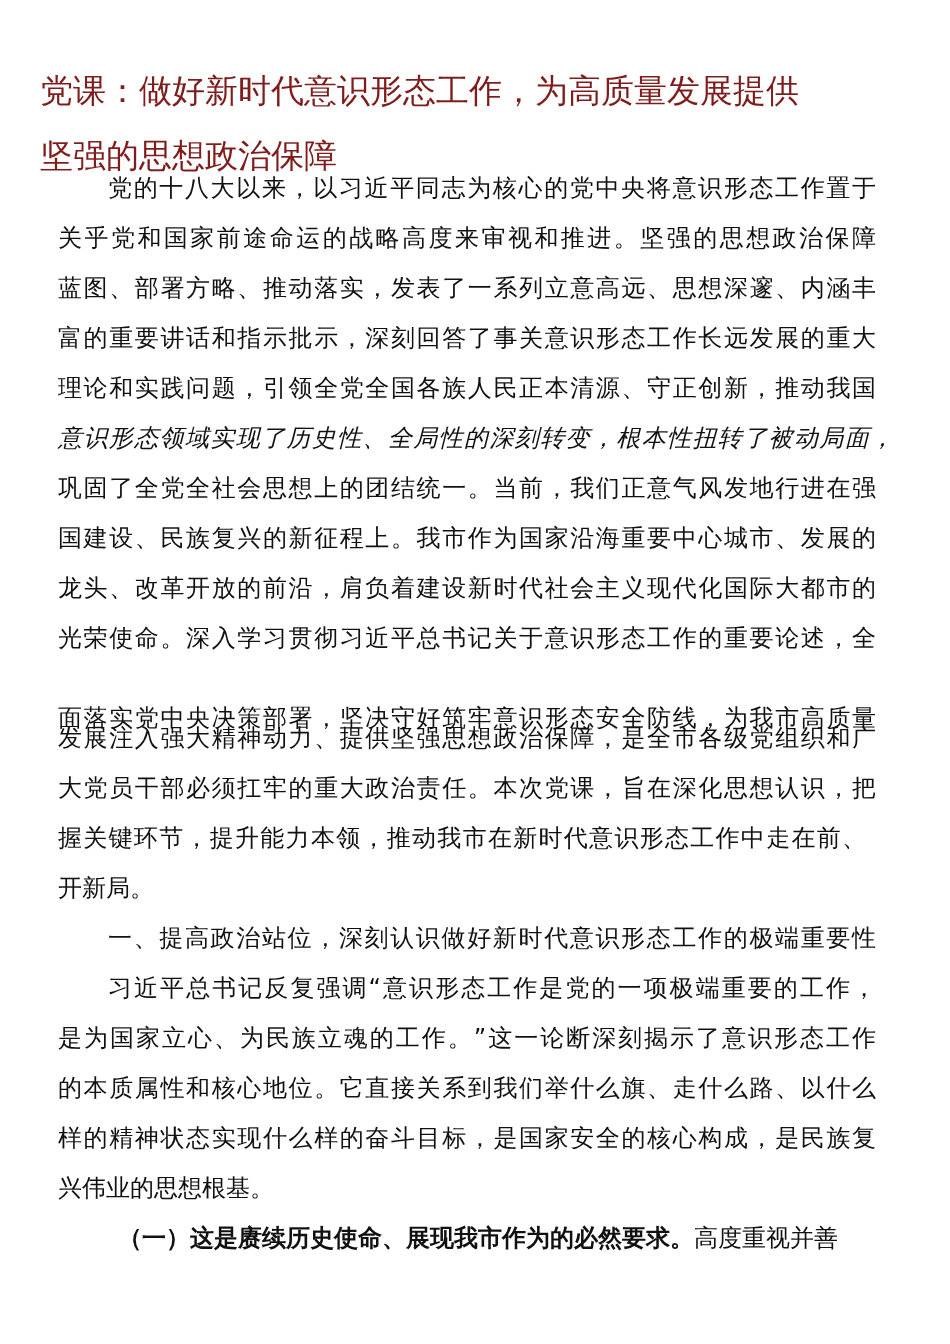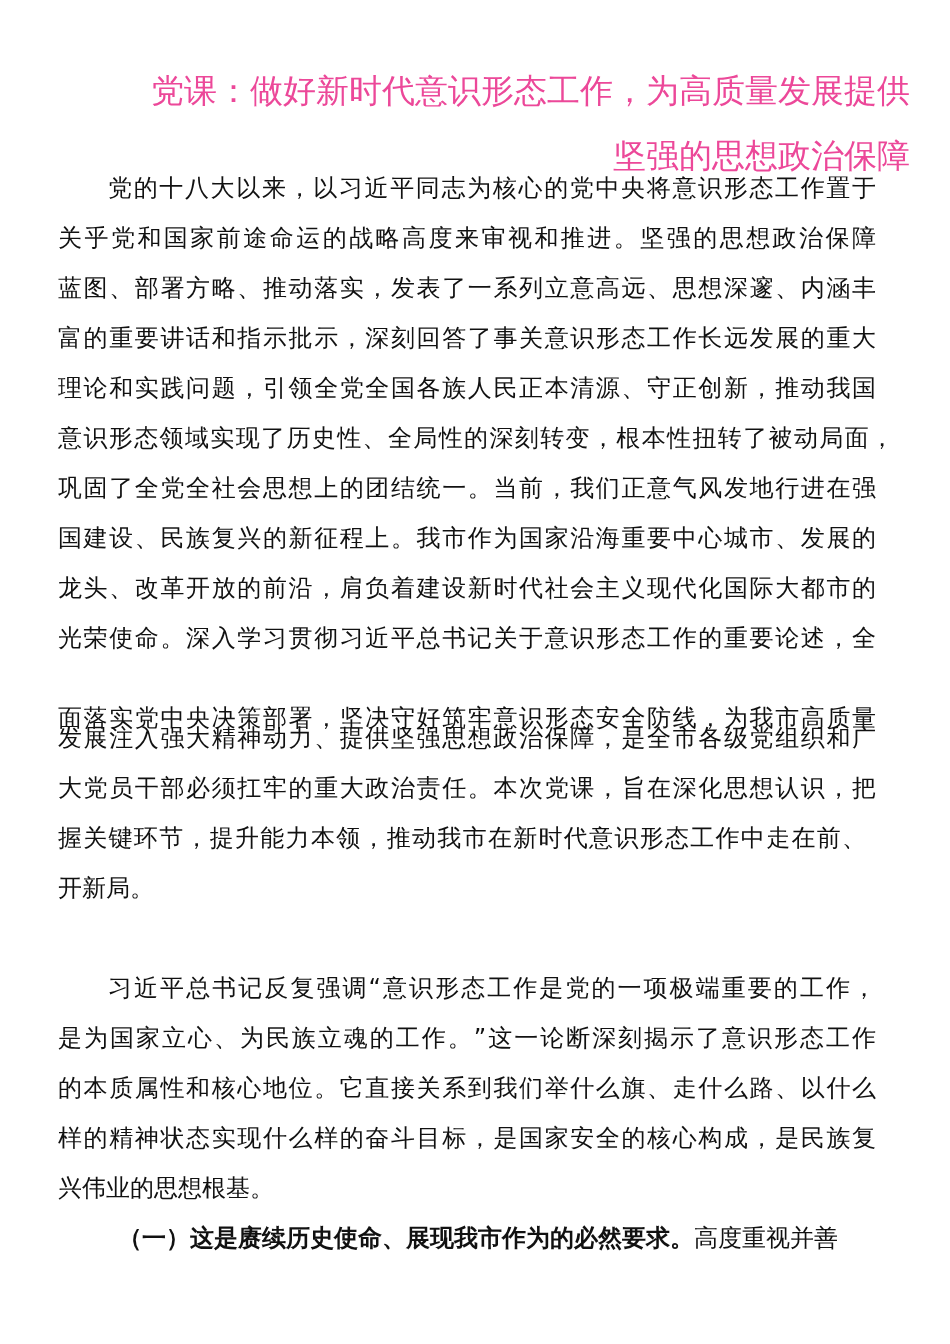--- a/index.html
+++ b/index.html
@@ -3,33 +3,33 @@
 <meta charset="utf-8">
 <style>
   html, body { margin: 0; padding: 0; background: #ffffff; }
   body {
     width: 950px; height: 1344px; overflow: hidden; position: relative;
     font-family: "DejaVu Sans", "Liberation Sans", sans-serif;
     color: #111111;
   }
   .page { position: absolute; left: 0; top: 0; width: 950px; height: 1344px; background: #fff; }
   .title {
-    position: absolute; left: 40px; width: 870px; text-align: right;
-    font-size: 33px; line-height: 46px; letter-spacing: 0px; color: #ec4899;
+    position: absolute; left: 40px; width: 870px; text-align: left;
+    font-size: 33px; line-height: 46px; letter-spacing: 0px; color: #7f1d1d;
   }
   .t1 { top: 68px; }
   .t2 { top: 133px; }
   .line {
     position: absolute; left: 58px; width: 818px;
     font-size: 24px; line-height: 34px; height: 34px; white-space: nowrap;
     text-align: justify; text-align-last: justify; color: #111;
   }
   .line.indent { left: 108px; width: 768px; }
   .line.last { text-align-last: left; }
-  .line.wide { width: 836px; }
+  .line.wide { width: 836px; font-style: italic; }
   .bold { font-weight: bold; }
 </style>
 </head>
 <body>
 
 <div class="page">
 
   <div class="title t1">党课：做好新时代意识形态工作，为高质量发展提供</div>
   <div class="title t2">坚强的思想政治保障</div>
 
@@ -44,20 +44,21 @@
     <div class="line" style="top:521px">国建设、民族复兴的新征程上。我市作为国家沿海重要中心城市、发展的</div>
     <div class="line" style="top:571px">龙头、改革开放的前沿，肩负着建设新时代社会主义现代化国际大都市的</div>
     <div class="line" style="top:621px">光荣使命。深入学习贯彻习近平总书记关于意识形态工作的重要论述，全</div>
     <div class="line" style="top:701px">面落实党中央决策部署，坚决守好筑牢意识形态安全防线，为我市高质量</div>
     <div class="line" style="top:721px">发展注入强大精神动力、提供坚强思想政治保障，是全市各级党组织和广</div>
     <div class="line" style="top:771px">大党员干部必须扛牢的重大政治责任。本次党课，旨在深化思想认识，把</div>
     <div class="line" style="top:821px; width:808px">握关键环节，提升能力本领，推动我市在新时代意识形态工作中走在前、</div>
     <div class="line last" style="top:871px">开新局。</div>
   </div>
 
+  <div class="line indent" style="top:921px">一、提高政治站位，深刻认识做好新时代意识形态工作的极端重要性</div>
 
   <div>
     <div class="line indent" style="top:971px">习近平总书记反复强调“意识形态工作是党的一项极端重要的工作，</div>
     <div class="line" style="top:1021px">是为国家立心、为民族立魂的工作。”这一论断深刻揭示了意识形态工作</div>
     <div class="line" style="top:1071px">的本质属性和核心地位。它直接关系到我们举什么旗、走什么路、以什么</div>
     <div class="line" style="top:1121px">样的精神状态实现什么样的奋斗目标，是国家安全的核心构成，是民族复</div>
     <div class="line last" style="top:1171px">兴伟业的思想根基。</div>
   </div>
 
   <div class="line indent" style="top:1221px; left:118px; width:758px; text-align-last:left;"><span class="bold">（一）这是赓续历史使命、展现我市作为的必然要求。</span><span>高度重视并善</span></div>

